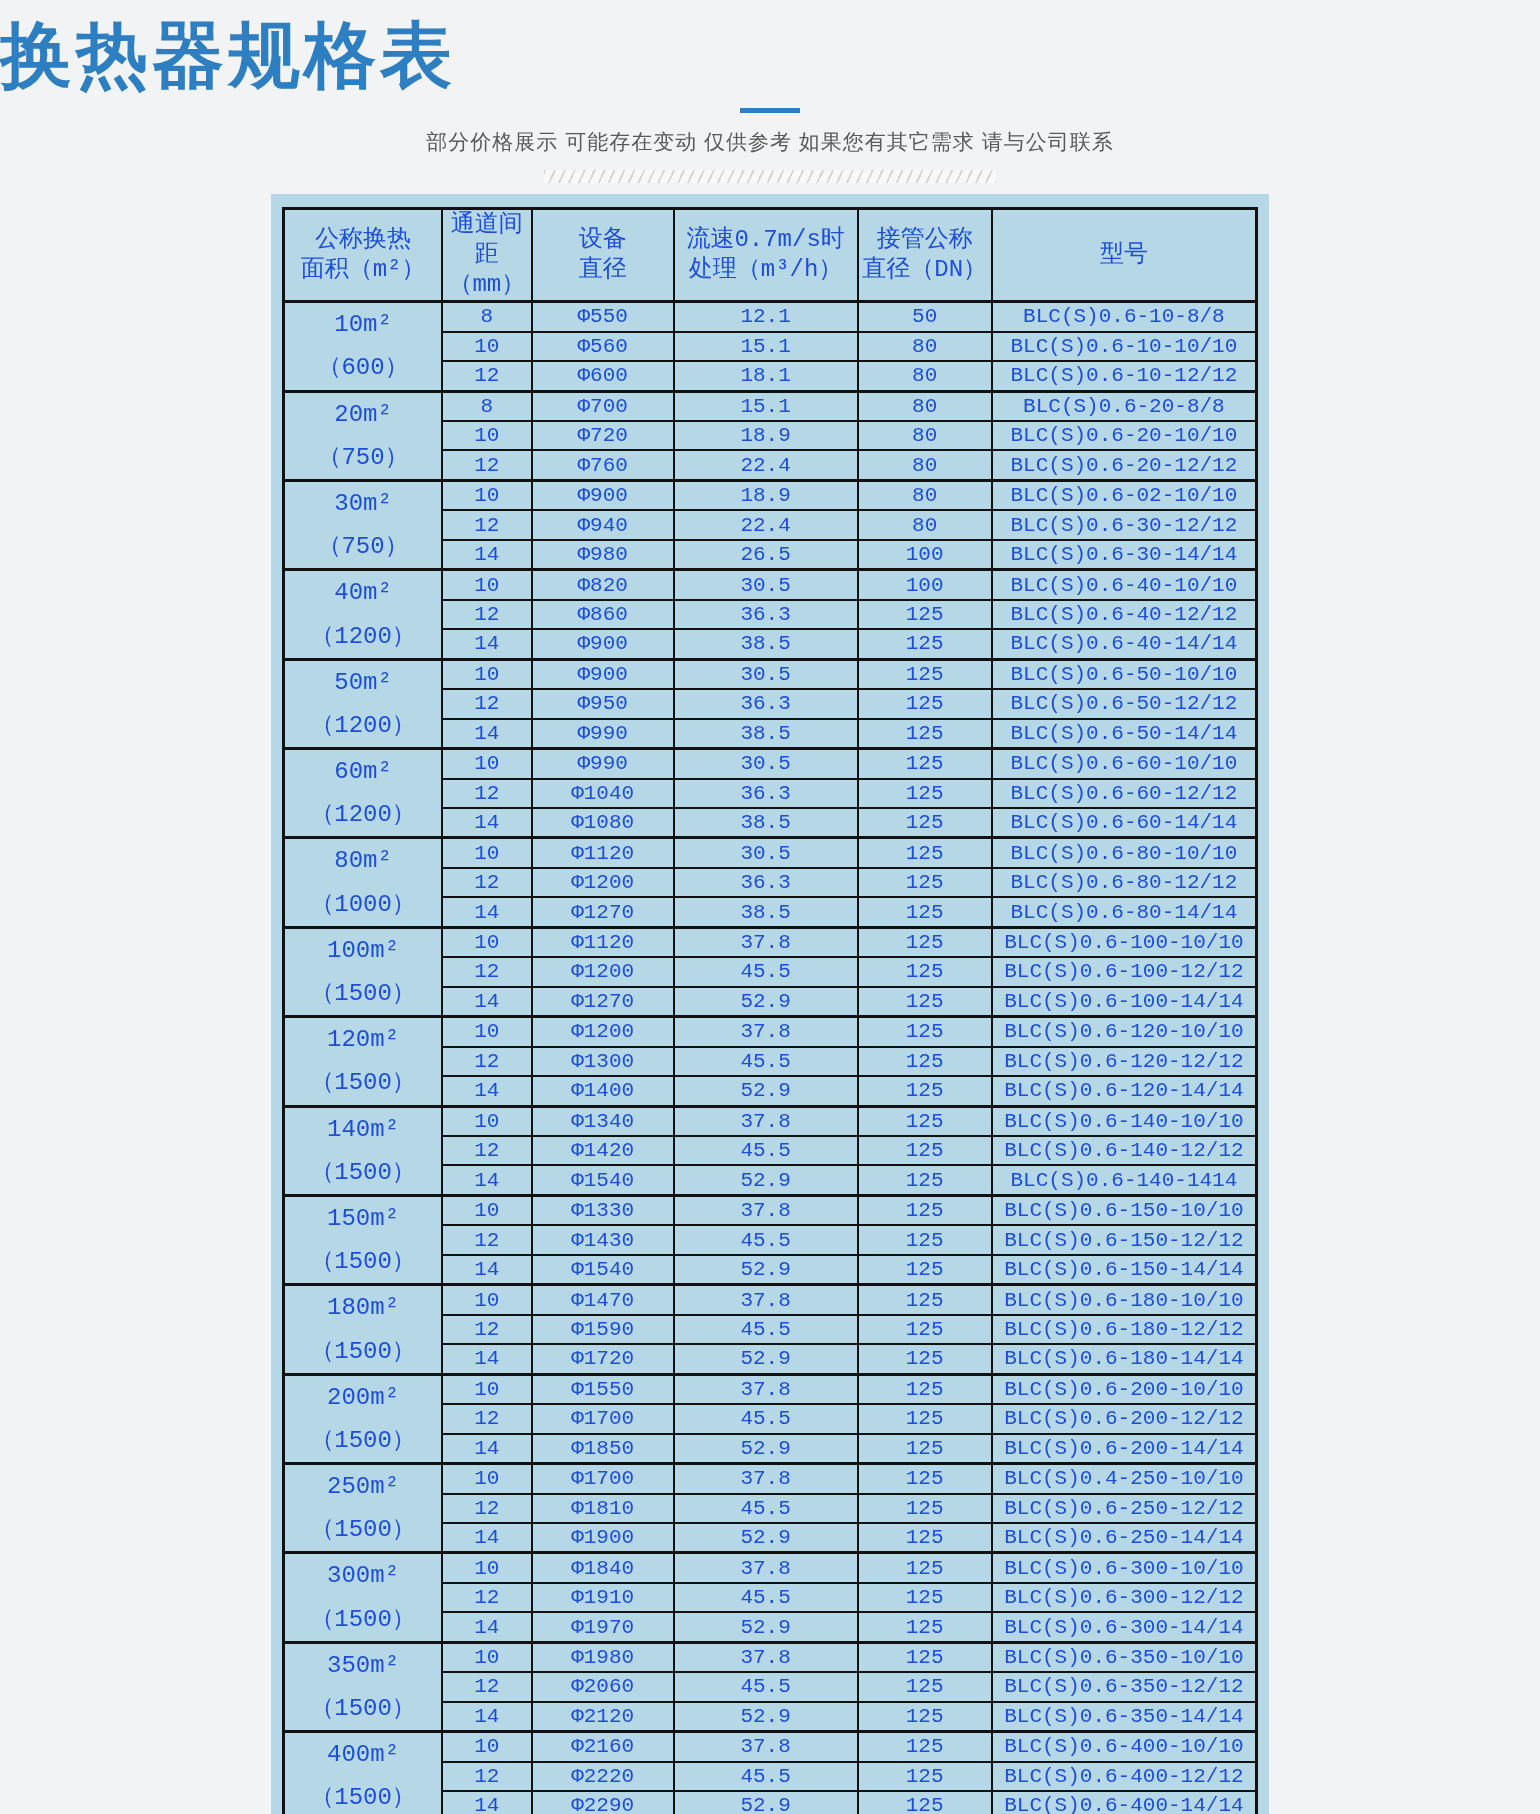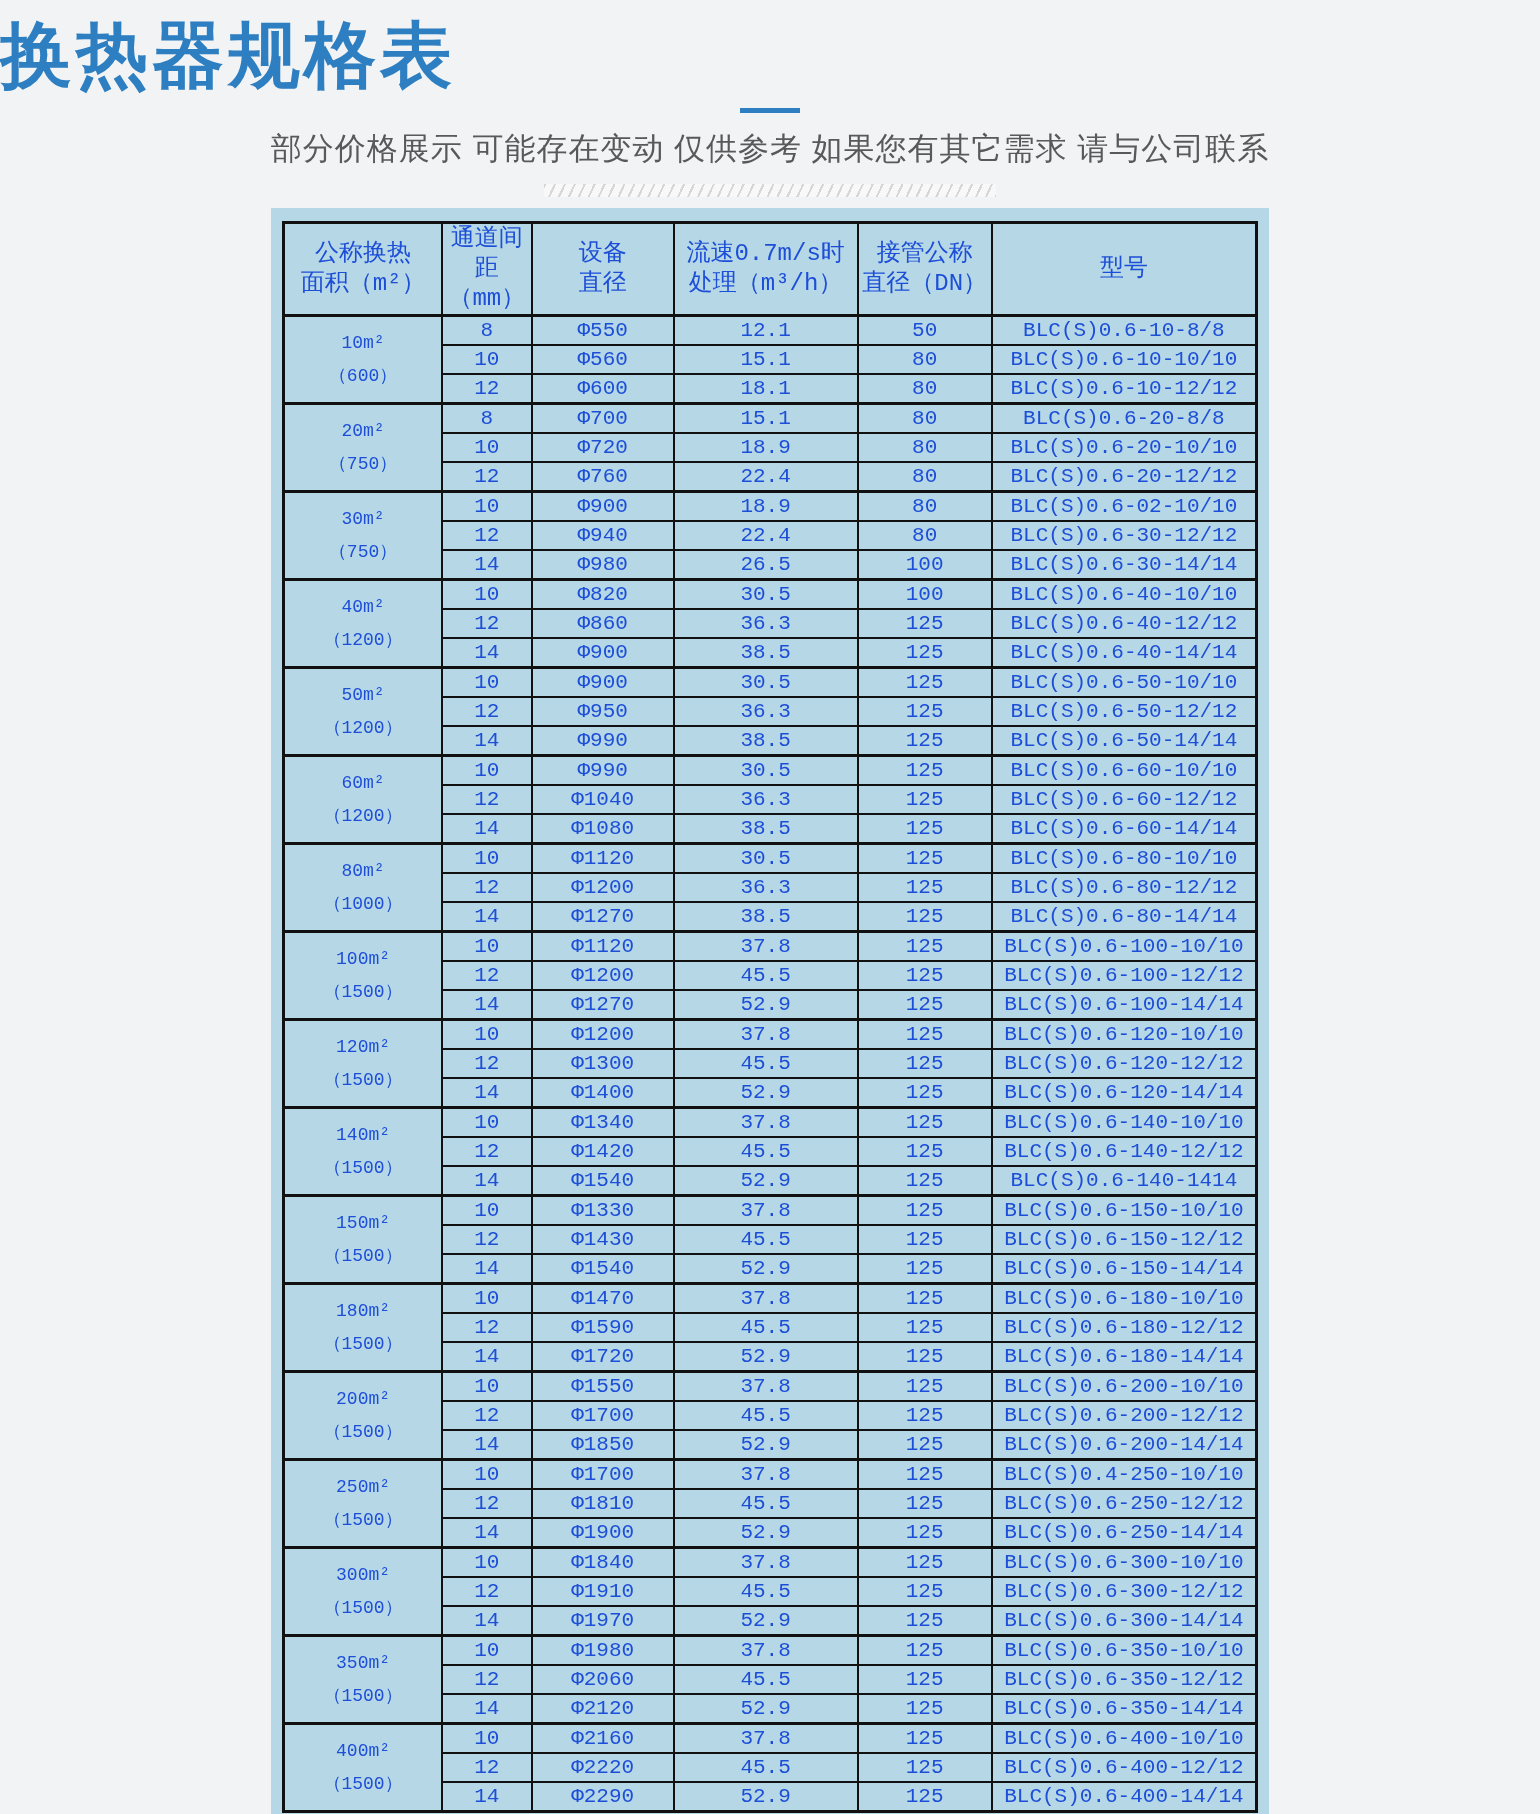--- a/index.html
+++ b/index.html
@@ -30,21 +30,21 @@
   .title-underline {
     width: 60px;
     height: 5px;
     background: var(--title-blue);
     margin: 13px auto 0;
   }
   .subtitle {
     margin: 15px 4px 0;
     text-align: center;
     color: var(--subtitle-gray);
-    font-size: 31px;
+    font-size: 21px;
     letter-spacing: 1px;
   }
   .hatch-strip {
     width: 452px;
     height: 13px;
     margin: 14px auto 0;
     background: repeating-linear-gradient(
       115deg,
       #d7d7d7 0px, #d7d7d7 2px,
       #f8f8f8 2px, #f8f8f8 9px
@@ -84,21 +84,21 @@
     height: 27px;
     line-height: 27px;
     white-space: nowrap;
   }
   .spec-table tbody tr.group-start td {
     border-top: 3px solid var(--border-dark);
   }
   .spec-table td.area-cell {
     white-space: pre-line;
     line-height: 1.8;
-    font-size: 18px;
+    font-size: 24px;
     text-align: center;
   }
 </style>
 </head>
 <body>
 
 <div class="page">
   <div class="header">
     <h1 class="title">换热器规格表</h1>
     <div class="title-underline"></div>

